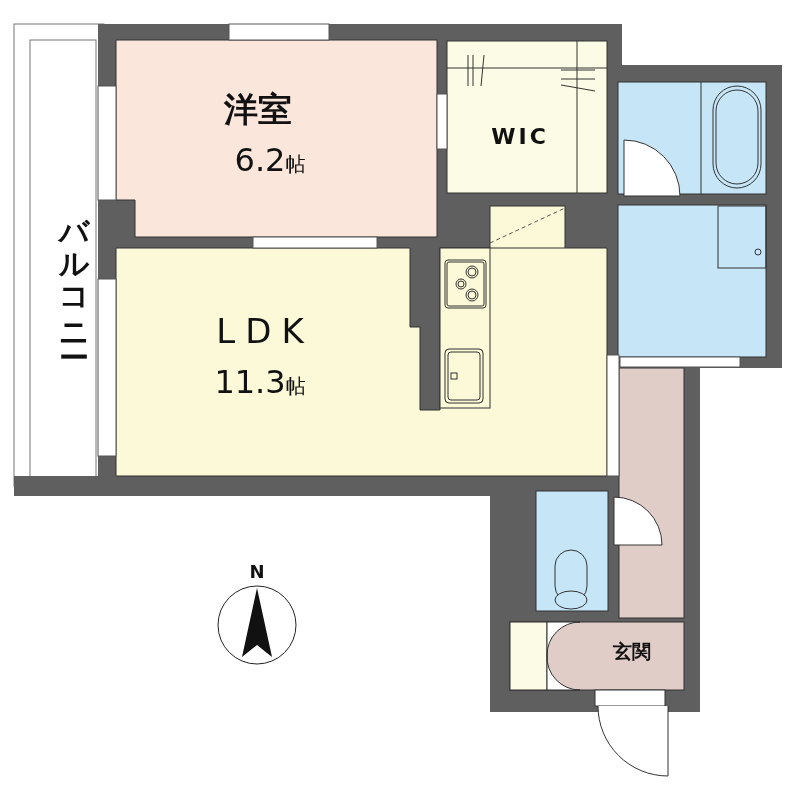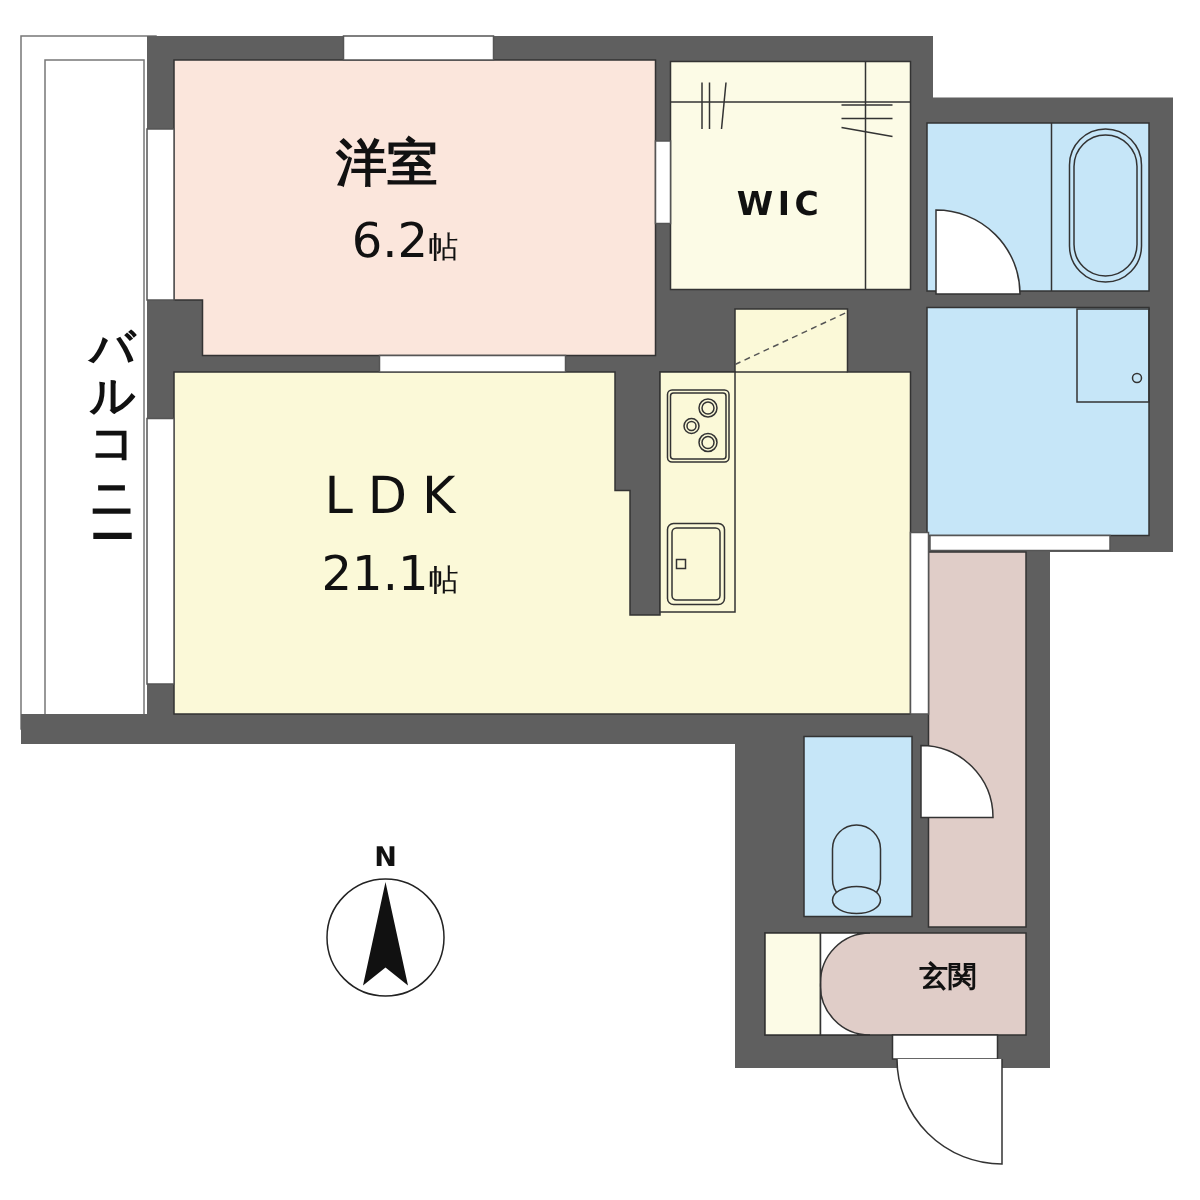--- a/index.html
+++ b/index.html
@@ -87,18 +87,18 @@
   <rect x="437" y="94" width="10" height="55" fill="#fff" stroke="#555"></rect>
 
   <circle cx="257" cy="625" r="39" fill="#fff" stroke="#222"></circle>
   <path d="M257 588 L272 657 L257 645 L242 657 Z" fill="#111"></path>
 </svg>
 
 <div class="lbl room-big" style="left:188px;top:92px;width:140px;">洋室</div>
 <div class="lbl room-area" style="left:200px;top:144px;width:140px;"><span>6.2</span><small>帖</small></div>
 
 <div class="lbl ldk" style="left:190px;top:314px;width:150px;">LDK</div>
-<div class="lbl room-area" style="left:190px;top:366px;width:140px;"><span>21.1</span><small>帖</small></div>
+<div class="lbl room-area" style="left:190px;top:366px;width:140px;"><span>11.3</span><small>帖</small></div>
 
 <div class="lbl wic" style="left:480px;top:125px;width:80px;">WIC</div>
 <div class="lbl balc" style="left:40px;top:180px;width:50px;height:180px;">バルコニー</div>
 <div class="lbl genkan" style="left:592px;top:642px;width:80px;">玄関</div>
 <div class="lbl north" style="left:245px;top:563px;width:24px;">N</div>
 
 </body></html>

